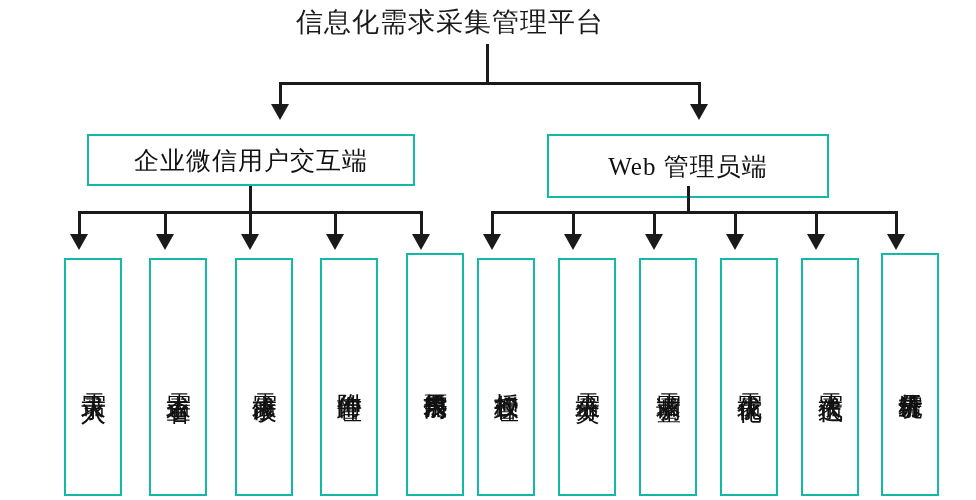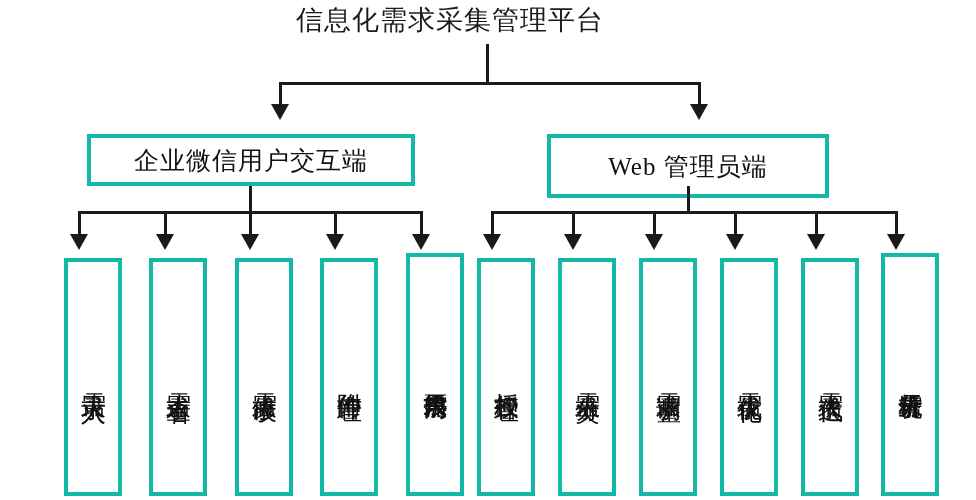--- a/index.html
+++ b/index.html
@@ -21,21 +21,20 @@
     position: absolute;
     left: 0;
     top: 2px;
     width: 900px;
     text-align: center;
     font-size: 27px;
     line-height: 40px;
     color: #1a1a1a;
     letter-spacing: 1px;
     white-space: nowrap;
-    font-family: Liberation Mono, monospace;
   }
 
   
   .vline {
     position: absolute;
     width: 3px;
     background: #1a1a1a;
   }
   .hline {
     position: absolute;
@@ -47,21 +46,21 @@
     width: 0;
     height: 0;
     border-left: 9px solid transparent;
     border-right: 9px solid transparent;
     border-top: 16px solid #1a1a1a;
   }
 
   
   .node {
     position: absolute;
-    border: 4px solid #14b8a6;
+    border: 2px solid #14b8a6;
     background: #ffffff;
     box-sizing: border-box;
     color: #111111;
   }
   .node.level2 {
     display: flex;
     align-items: center;
     justify-content: center;
     font-size: 25px;
     letter-spacing: 1px;

